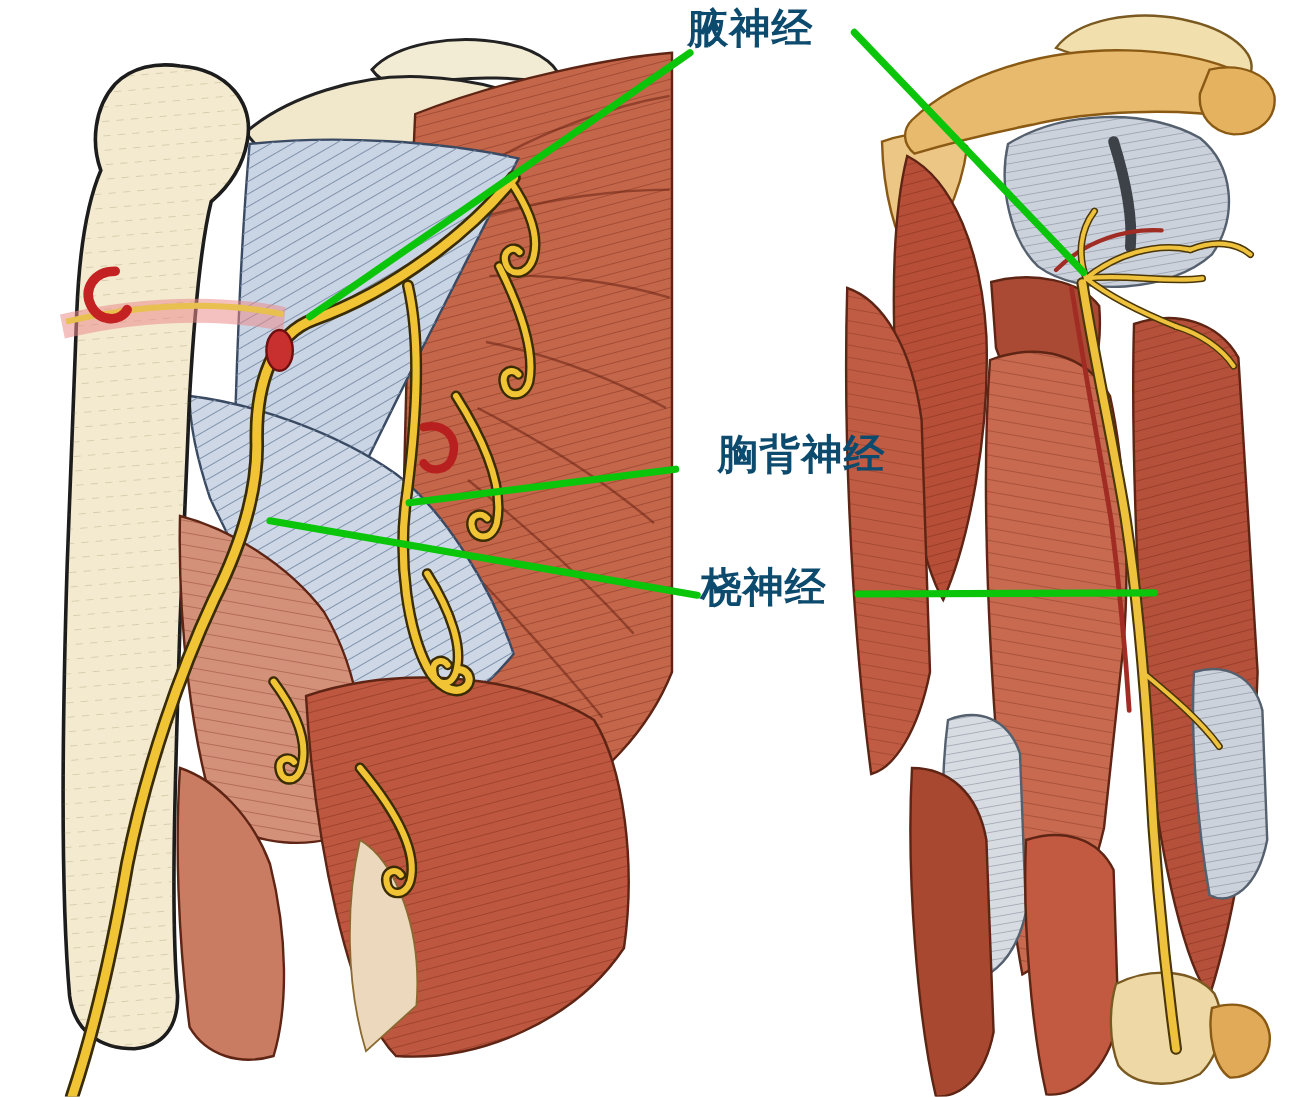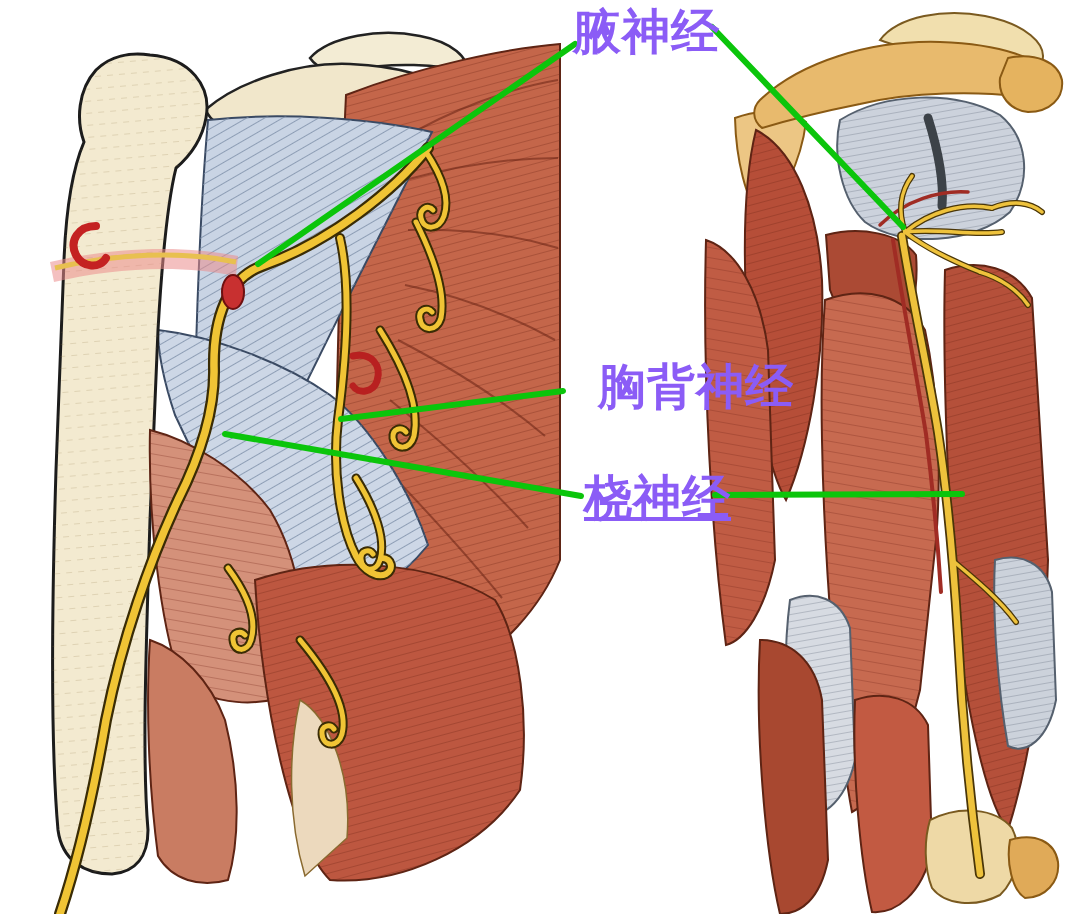--- a/index.html
+++ b/index.html
@@ -8,23 +8,23 @@
     width:1080px;height:914px;
     background:#ffffff;
     overflow:hidden;
     font-family:"Liberation Serif","DejaVu Serif",serif;
   }
   .canvas svg{position:absolute;left:0;top:0;}
   .nerve-label{
     position:absolute;
     font-family:"Liberation Serif","DejaVu Serif",serif;
     font-weight:700;
-    font-size:48px;
+    font-size:34px;
     line-height:1.1;
-    color:#8b5cf6;
+    color:#0c4a6e;
     white-space:nowrap;
     letter-spacing:1px;
   }
 </style>
 </head>
 <body>
 
 <div class="canvas">
 
 <svg width="1080" height="914" viewBox="0 0 1080 914">
@@ -219,15 +219,15 @@
     <line x1="563" y1="391" x2="341" y2="419" stroke="#0bc50b" stroke-width="6"></line>
     <line x1="581" y1="496" x2="225" y2="434" stroke="#0bc50b" stroke-width="6"></line>
     <line x1="715" y1="495" x2="962" y2="494" stroke="#0bc50b" stroke-width="6"></line>
   </g>
 </svg>
 
 <div class="nerve-label" style="left:573px;top:6px;">腋神经</div>
 
 <div class="nerve-label" style="left:598px;top:361px;">胸背神经</div>
 
-<div class="nerve-label" style="left:584px;top:472px;text-decoration:underline;">桡神经</div>
+<div class="nerve-label" style="left:584px;top:472px;">桡神经</div>
 
 </div>
 
 </body></html>

